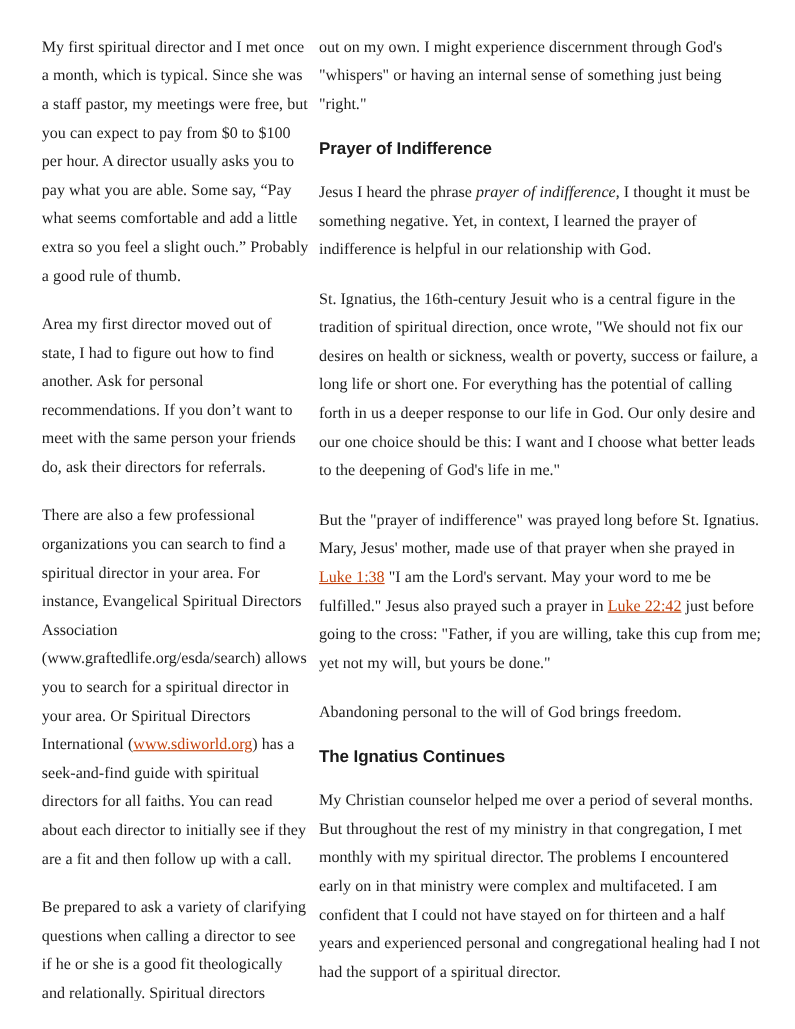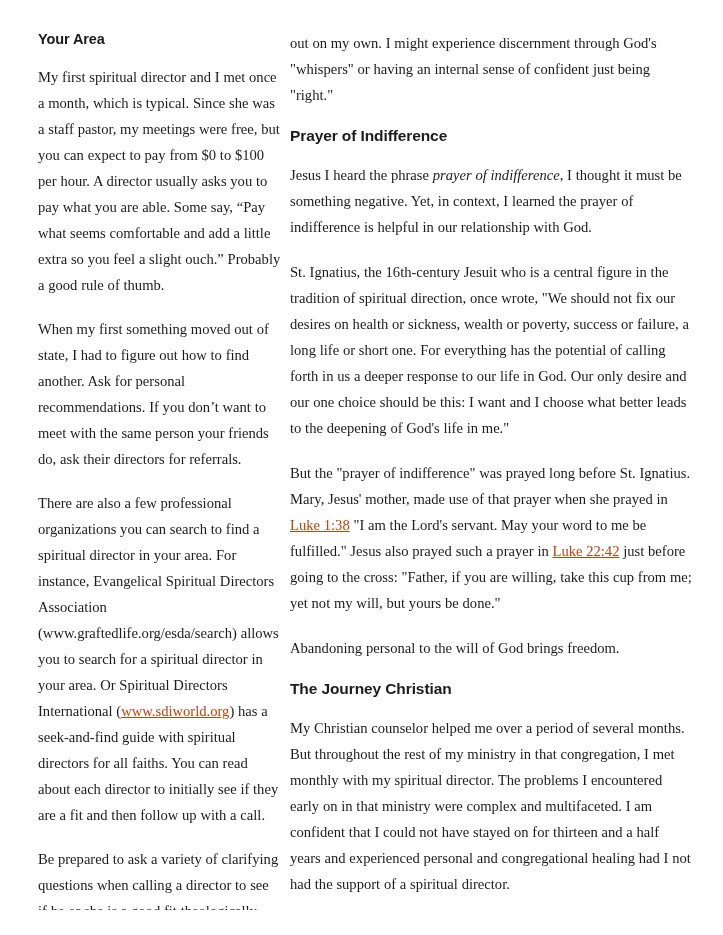--- a/index.html
+++ b/index.html
@@ -86,46 +86,45 @@
   }
 </style>
 </head>
 <body>
 
 <div class="page">
   <div class="columns">
 
     <div class="col col-left">
 
-      <h2 class="section-heading">Your Area</h2>
 
       <p class="body-par">My first spiritual director and I met once a month, which is typical. Since she was a staff pastor, my meetings were free, but you can expect to pay from $0 to $100 per hour. A director usually asks you to pay what you are able. Some say, “Pay what seems comfortable and add a little extra so you feel a slight ouch.” Probably a good rule of thumb.</p>
 
-      <p class="body-par">When my first something moved out of state, I had to figure out how to find another. Ask for personal recommendations. If you don’t want to meet with the same person your friends do, ask their directors for referrals.</p>
+      <p class="body-par">Area my first director moved out of state, I had to figure out how to find another. Ask for personal recommendations. If you don’t want to meet with the same person your friends do, ask their directors for referrals.</p>
 
       <p class="body-par"><span>There are also a few professional organizations you can search to find a spiritual director in your area. For instance, Evangelical Spiritual Directors Association (www.graftedlife.org/esda/search) allows you to search for a spiritual director in your area. Or Spiritual Directors International (</span><a class="doclink" href="#">www.sdiworld.org</a><span>) has a seek-and-find guide with spiritual directors for all faiths. You can read about each director to initially see if they are a fit and then follow up with a call.</span></p>
 
       <p class="body-par truncated">Be prepared to ask a variety of clarifying questions when calling a director to see if he or she is a good fit theologically and relationally. Spiritual directors expect this. Finding someone who</p>
 
     </div>
 
     <div class="col col-right">
 
-      <p class="body-par">out on my own. I might experience discernment through God's "whispers" or having an internal sense of confident just being "right."</p>
+      <p class="body-par">out on my own. I might experience discernment through God's "whispers" or having an internal sense of something just being "right."</p>
 
       <h2 class="section-heading">Prayer of Indifference</h2>
 
       <p class="body-par"><span>Jesus I heard the phrase </span><em class="ital">prayer of indifference</em><span>, I thought it must be something negative. Yet, in context, I learned the prayer of indifference is helpful in our relationship with God.</span></p>
 
       <p class="body-par">St. Ignatius, the 16th-century Jesuit who is a central figure in the tradition of spiritual direction, once wrote, "We should not fix our desires on health or sickness, wealth or poverty, success or failure, a long life or short one. For everything has the potential of calling forth in us a deeper response to our life in God. Our only desire and our one choice should be this: I want and I choose what better leads to the deepening of God's life in me."</p>
 
       <p class="body-par"><span>But the "prayer of indifference" was prayed long before St. Ignatius. Mary, Jesus' mother, made use of that prayer when she prayed in </span><a class="doclink" href="#">Luke 1:38</a><span> "I am the Lord's servant. May your word to me be fulfilled." Jesus also prayed such a prayer in </span><a class="doclink" href="#">Luke 22:42</a><span> just before going to the cross: "Father, if you are willing, take this cup from me; yet not my will, but yours be done."</span></p>
 
       <p class="body-par">Abandoning personal to the will of God brings freedom.</p>
 
-      <h2 class="section-heading">The Journey Christian</h2>
+      <h2 class="section-heading">The Ignatius Continues</h2>
 
       <p class="body-par">My Christian counselor helped me over a period of several months. But throughout the rest of my ministry in that congregation, I met monthly with my spiritual director. The problems I encountered early on in that ministry were complex and multifaceted. I am confident that I could not have stayed on for thirteen and a half years and experienced personal and congregational healing had I not had the support of a spiritual director.</p>
 
     </div>
 
   </div>
 </div>
 
 </body></html>

